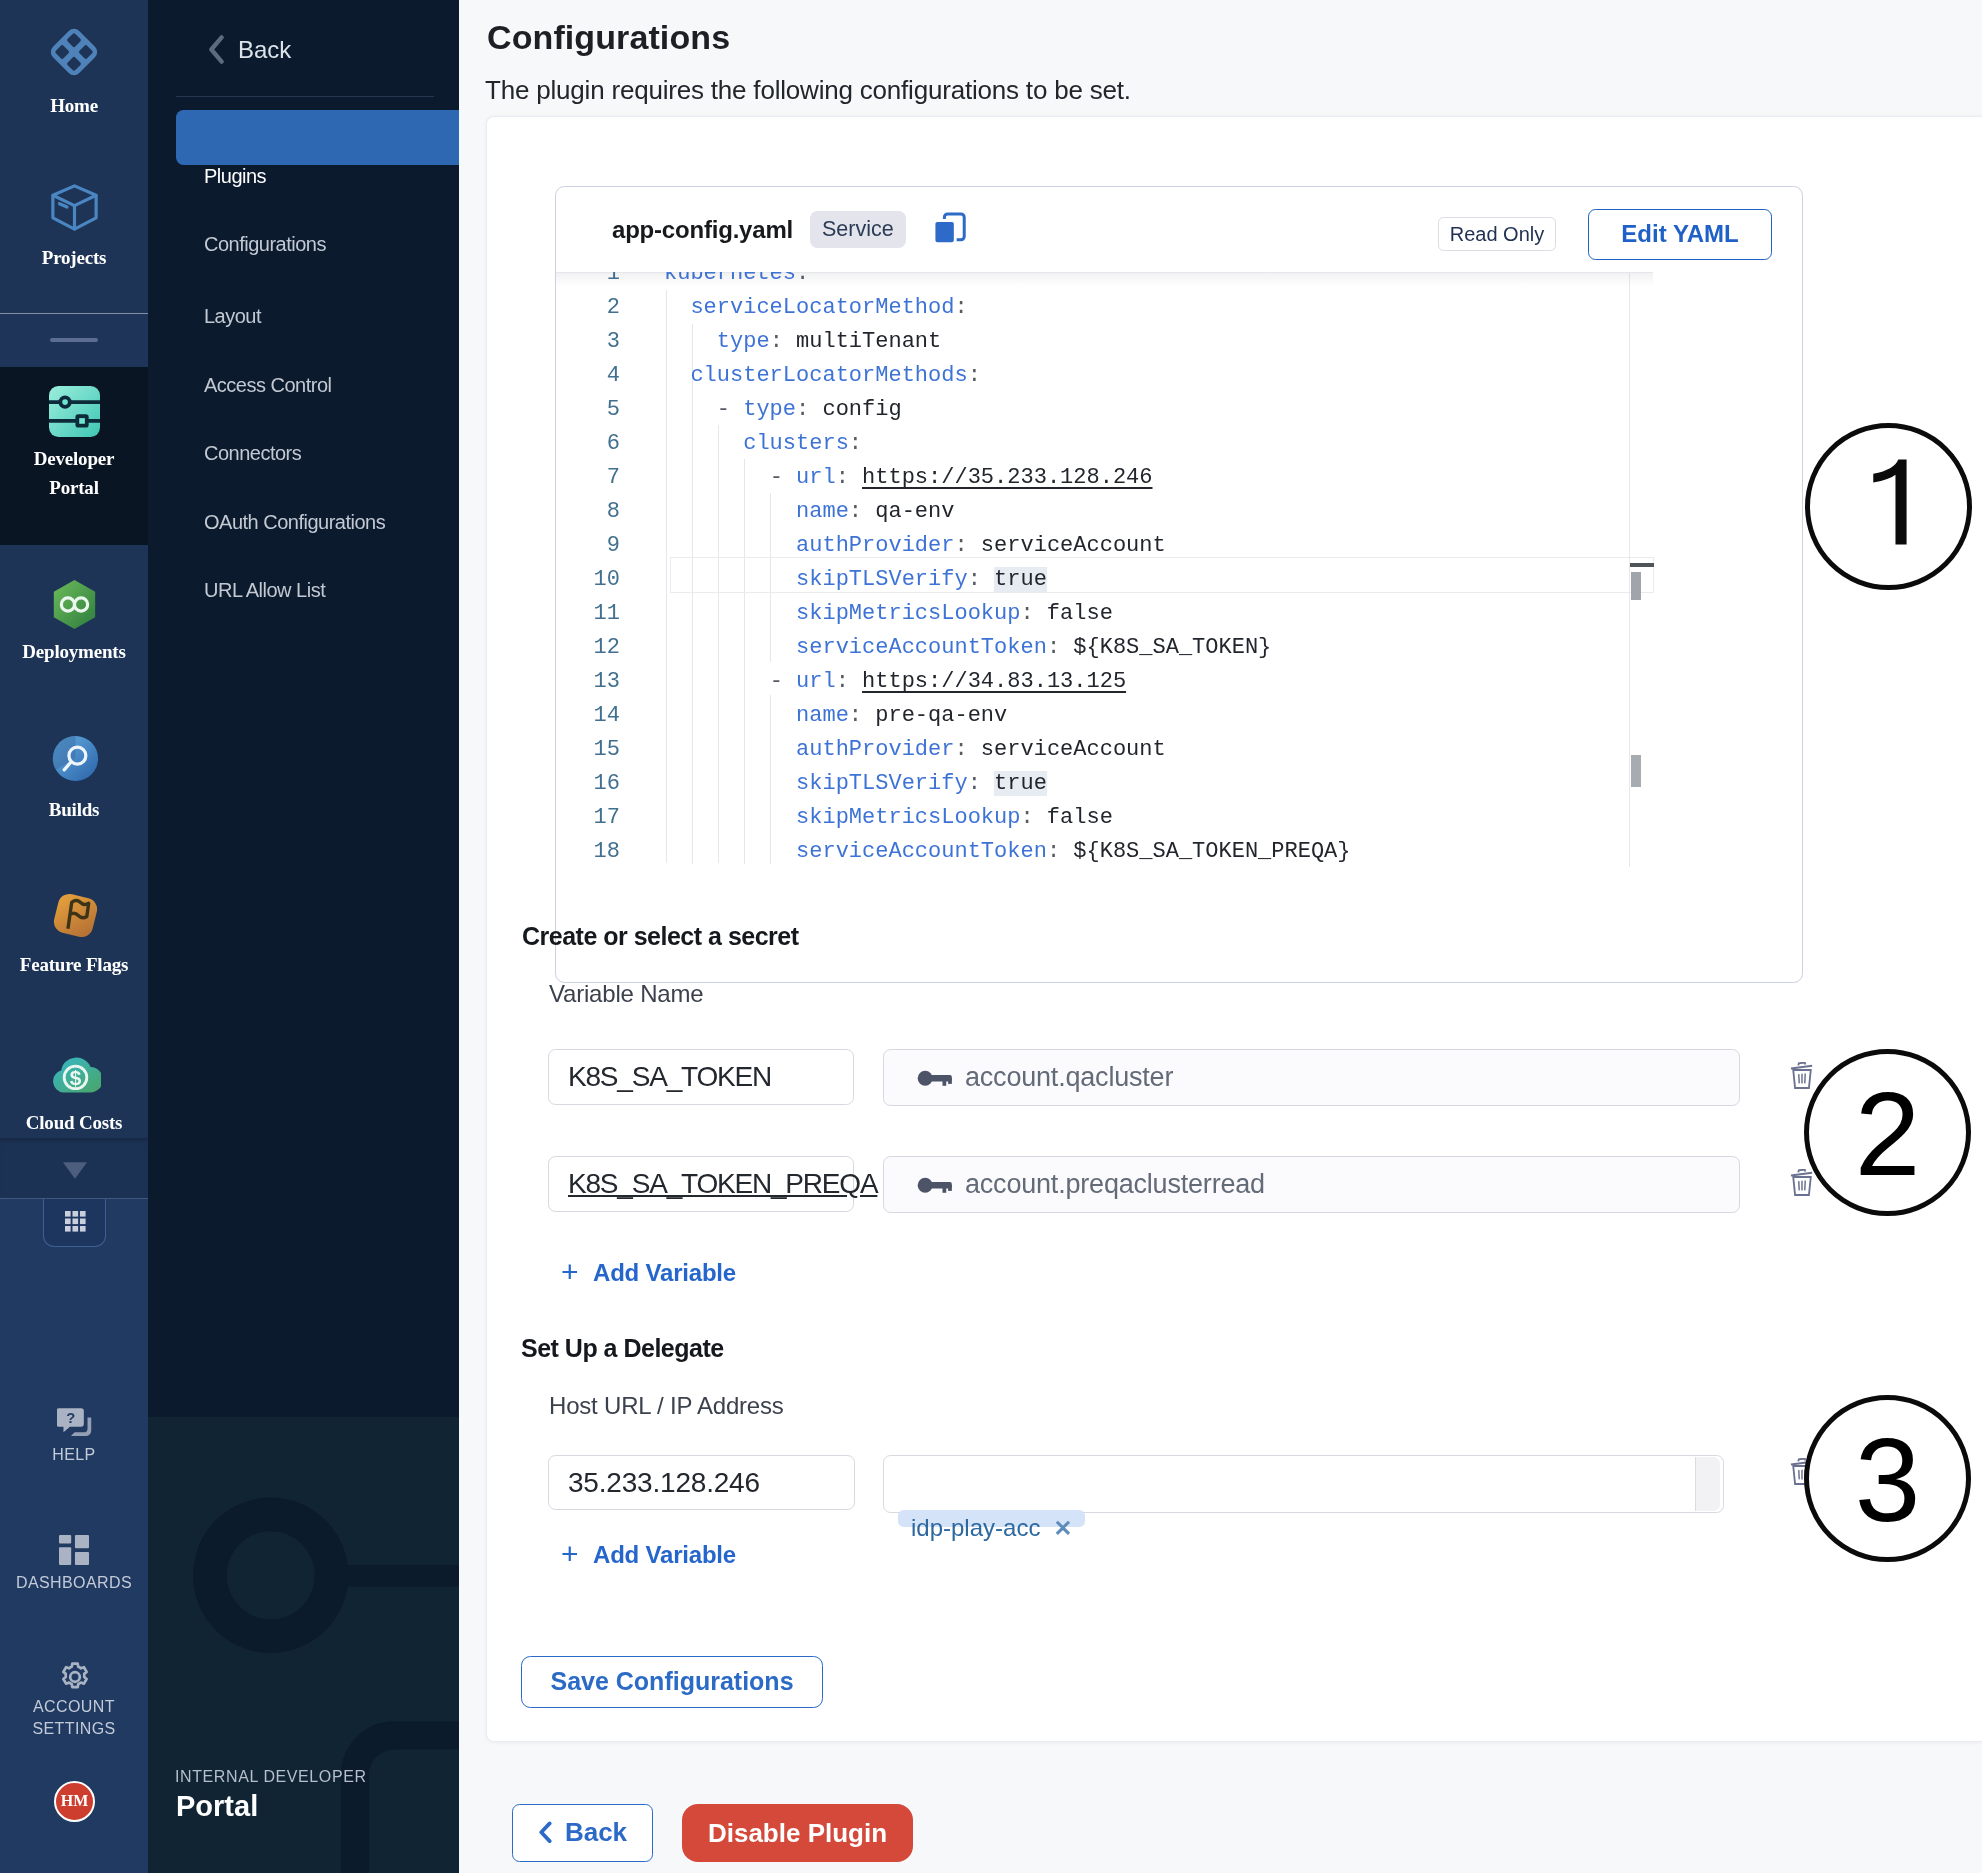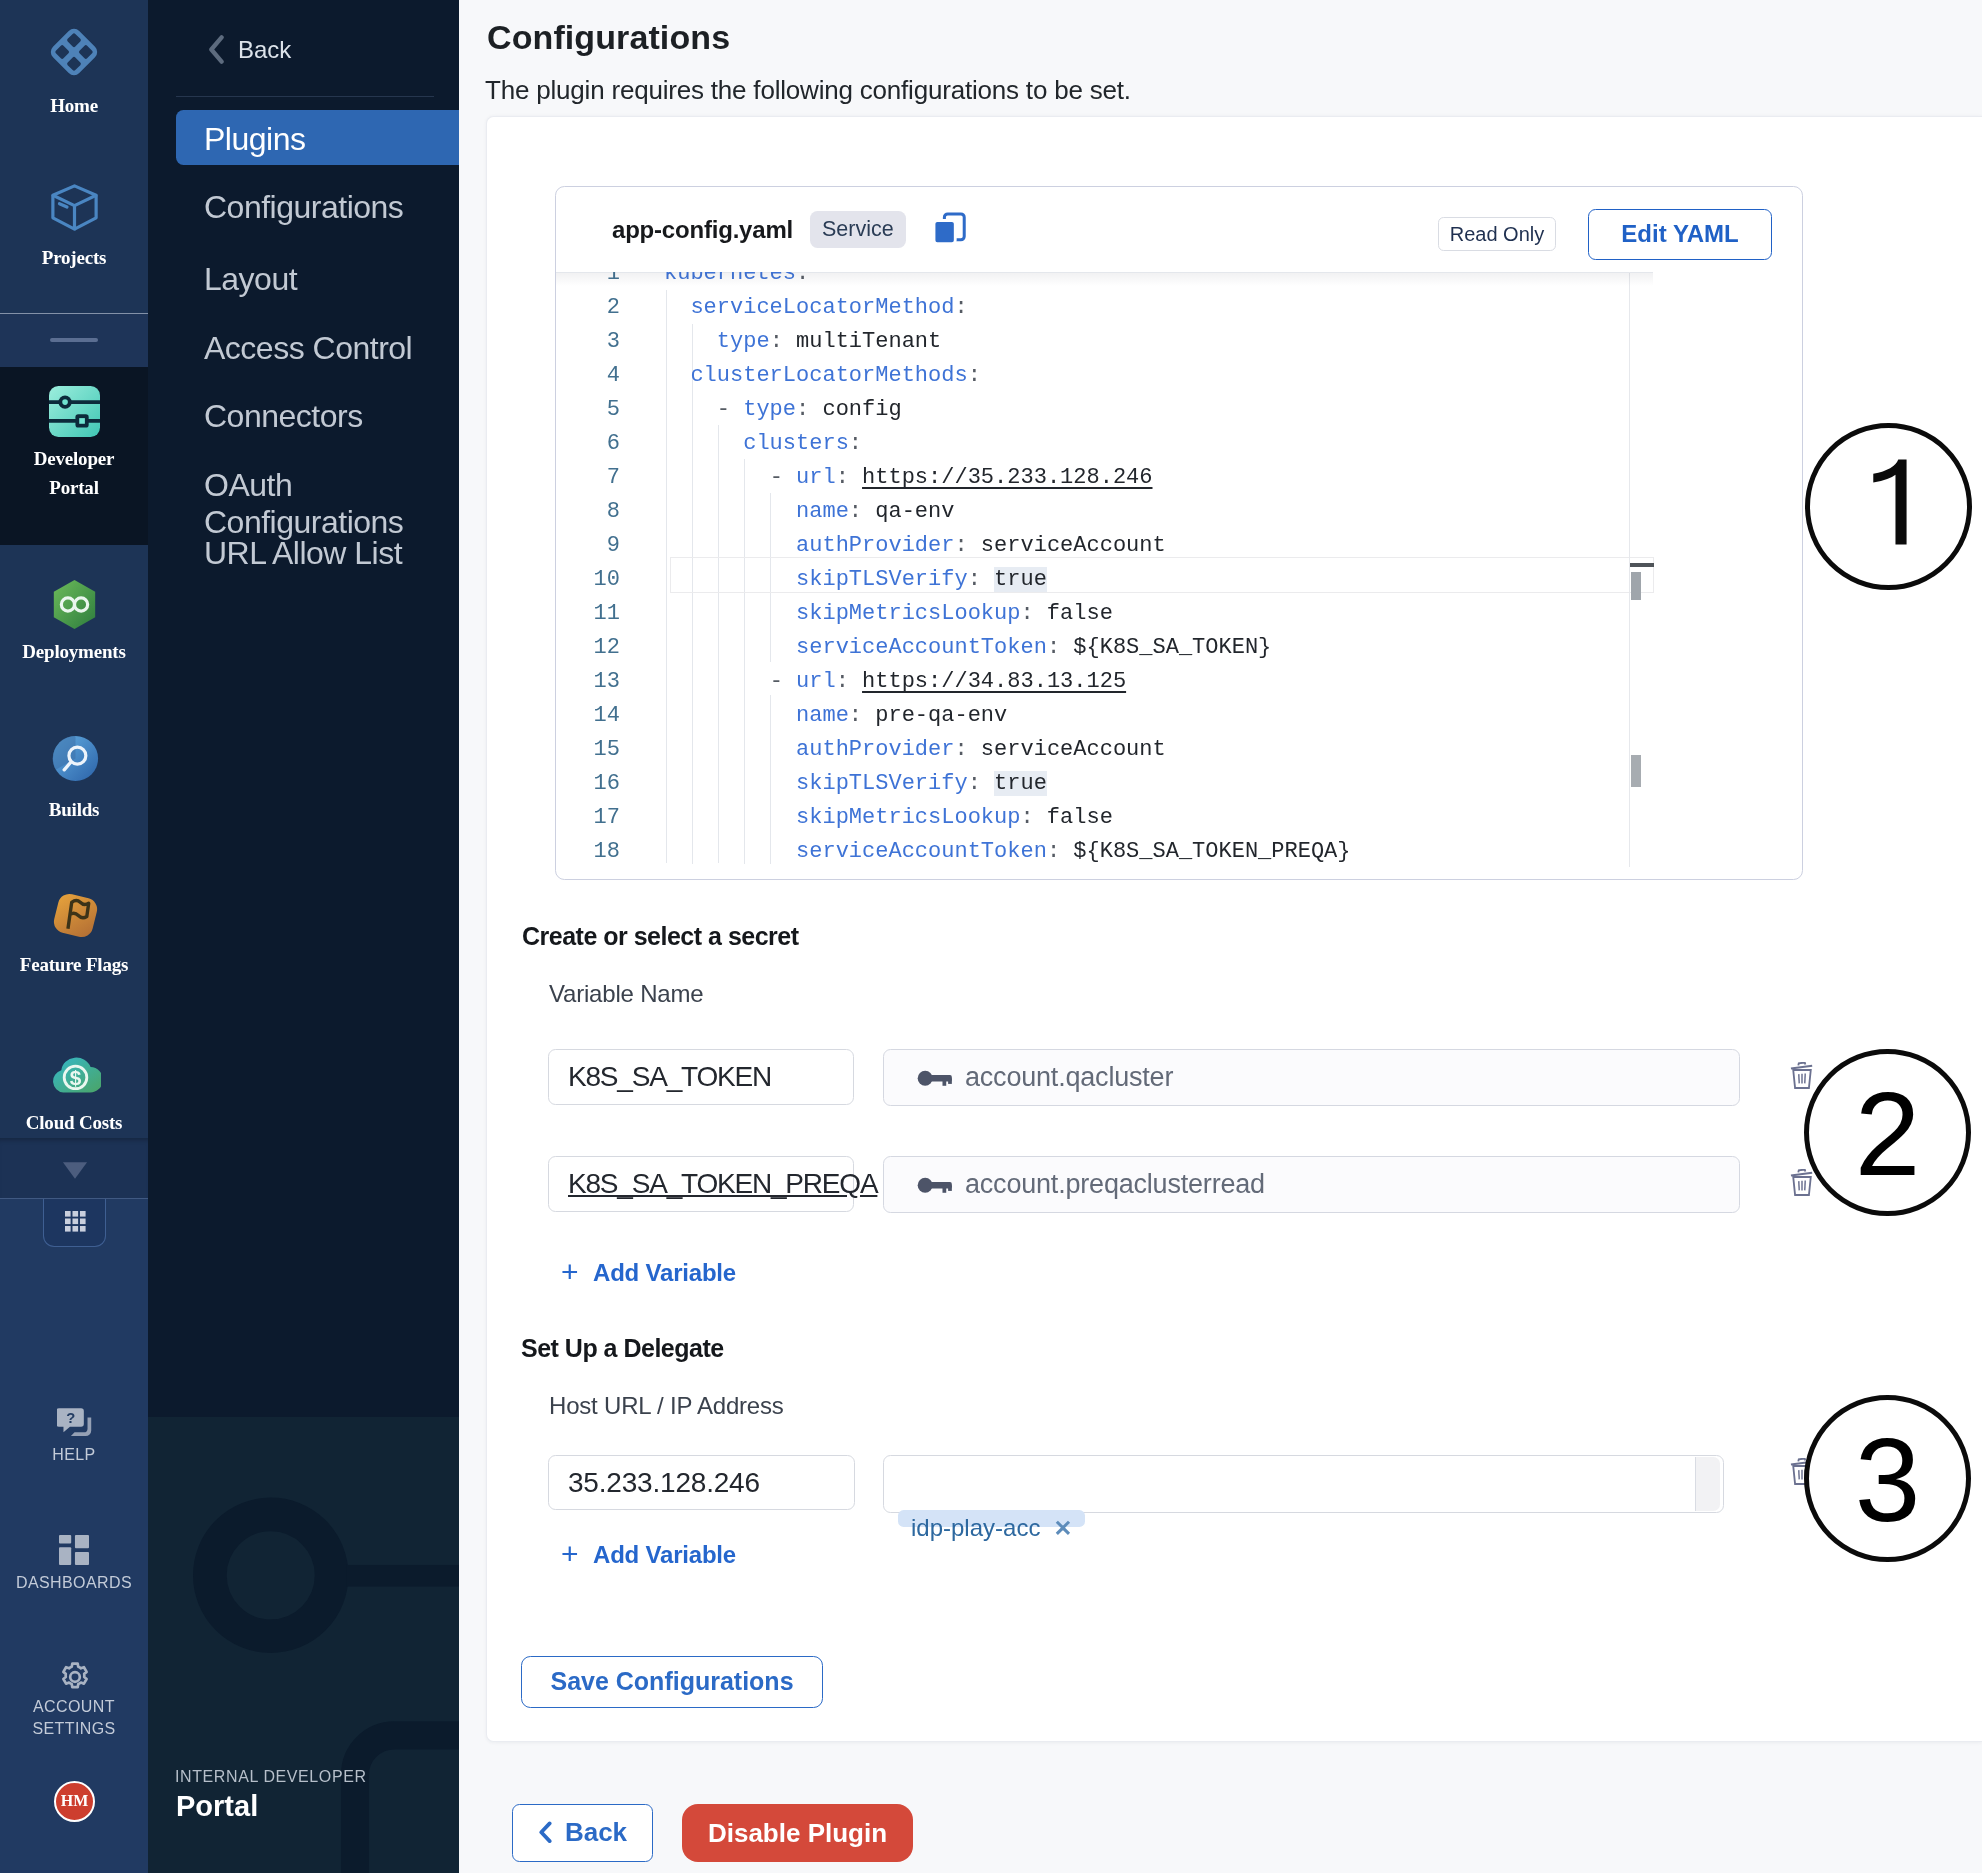--- a/index.html
+++ b/index.html
@@ -16,34 +16,34 @@
   #s1 .gridsec { position:absolute; left:0; top:1138px; width:148px; height:60px; background:#1c3255; box-shadow:inset 0 5.6px 5.6px -3.7px rgba(0,0,0,0.25); }
   .s1label { position:absolute; width:148px; text-align:center; color:#fff; font-size:19px; font-weight:700; letter-spacing:-0.2px;font-family:Liberation Serif, serif; }
   .s1small { position:absolute; width:148px; text-align:center; color:#c3cbd8; font-size:16px; font-weight:400; letter-spacing:0.4px; }
   .icon { position:absolute; }
 
   
   #s2 { left:148px; top:0; width:311px; height:1874px; background:#0c1a2d; }
   #s2 .backtxt { position:absolute; left:90px; top:36px; font-size:24px; color:#dde3ea; }
   #s2 .divider { position:absolute; left:28px; top:96px; width:258px; height:0.9px; background:#26364e; }
   #s2 .sel { position:absolute; left:28px; top:110px; width:283px; height:55px; background:#2e67b2; border-radius:7.5px 0 0 7.5px; }
-  .menuitem { position:absolute; left:56px; font-size:32px; color:#c2c9d3; letter-spacing:-0.5px; }
+  .menuitem { position:absolute; left:56px; font-size:20px; color:#c2c9d3; letter-spacing:-0.5px;margin-top:44px; }
   #wm { position:absolute; left:0; top:1417px; width:311px; height:457px; background:#112434; overflow:hidden; }
   #brand1 { position:absolute; left:27px; top:1768px; font-size:16px; letter-spacing:0.6px; color:#b6bfca; }
   #brand2 { position:absolute; left:28px; top:1790px; font-size:29px; font-weight:700; color:#fff; }
 
   
   #main-title { left:487px; top:18px; font-size:34px; font-weight:700; color:#1c2024; letter-spacing:0.1px; }
   #main-sub { left:485px; top:75px; font-size:26px; color:#21262b; letter-spacing:-0.2px; }
   #card { left:486px; top:116px; width:1496px; height:1626px; background:#fff;
           border:0.9px solid #eaecf1; border-right:none; border-radius:7.5px 0 0 7.5px;
           box-shadow:0 0.9px 3.7px rgba(20,30,60,0.05); }
 
   
-  #ycard { left:555px; top:186px; width:1248px; height:694px; background:#fff;
+  #ycard { left:555px; top:186px; width:1248px; height:797px; background:#fff;
            border:0.9px solid #ccd0e0; border-radius:9.4px; }
   #fname { position:absolute; left:56px; top:29px; font-size:24px; font-weight:700; color:#17191c; letter-spacing:-0.2px; }
   #chip-service { position:absolute; left:254px; top:24px; height:37px; line-height:37px; padding:0 12px;
                   background:#e3e4ec; border-radius:7.5px; font-size:21.5px; color:#2a3c55; }
   #btn-readonly { position:absolute; left:882px; top:30px; width:118px; height:34px; line-height:32px; text-align:center;
                   background:#fff; border:0.9px solid #d9dce3; border-radius:5.6px; font-size:20px; color:#1f3050; }
   #btn-edityaml { position:absolute; left:1032px; top:21.5px; width:184px; height:51px; line-height:47px; text-align:center;
                   background:#fff; border:1.9px solid #2061c6; border-radius:7.5px; font-size:24px; font-weight:700; color:#2061c6; }
   #editor { position:absolute; left:0; top:85px; width:1246px; height:595px;
             border-radius:0 0 9.4px 9.4px; overflow:hidden; }

